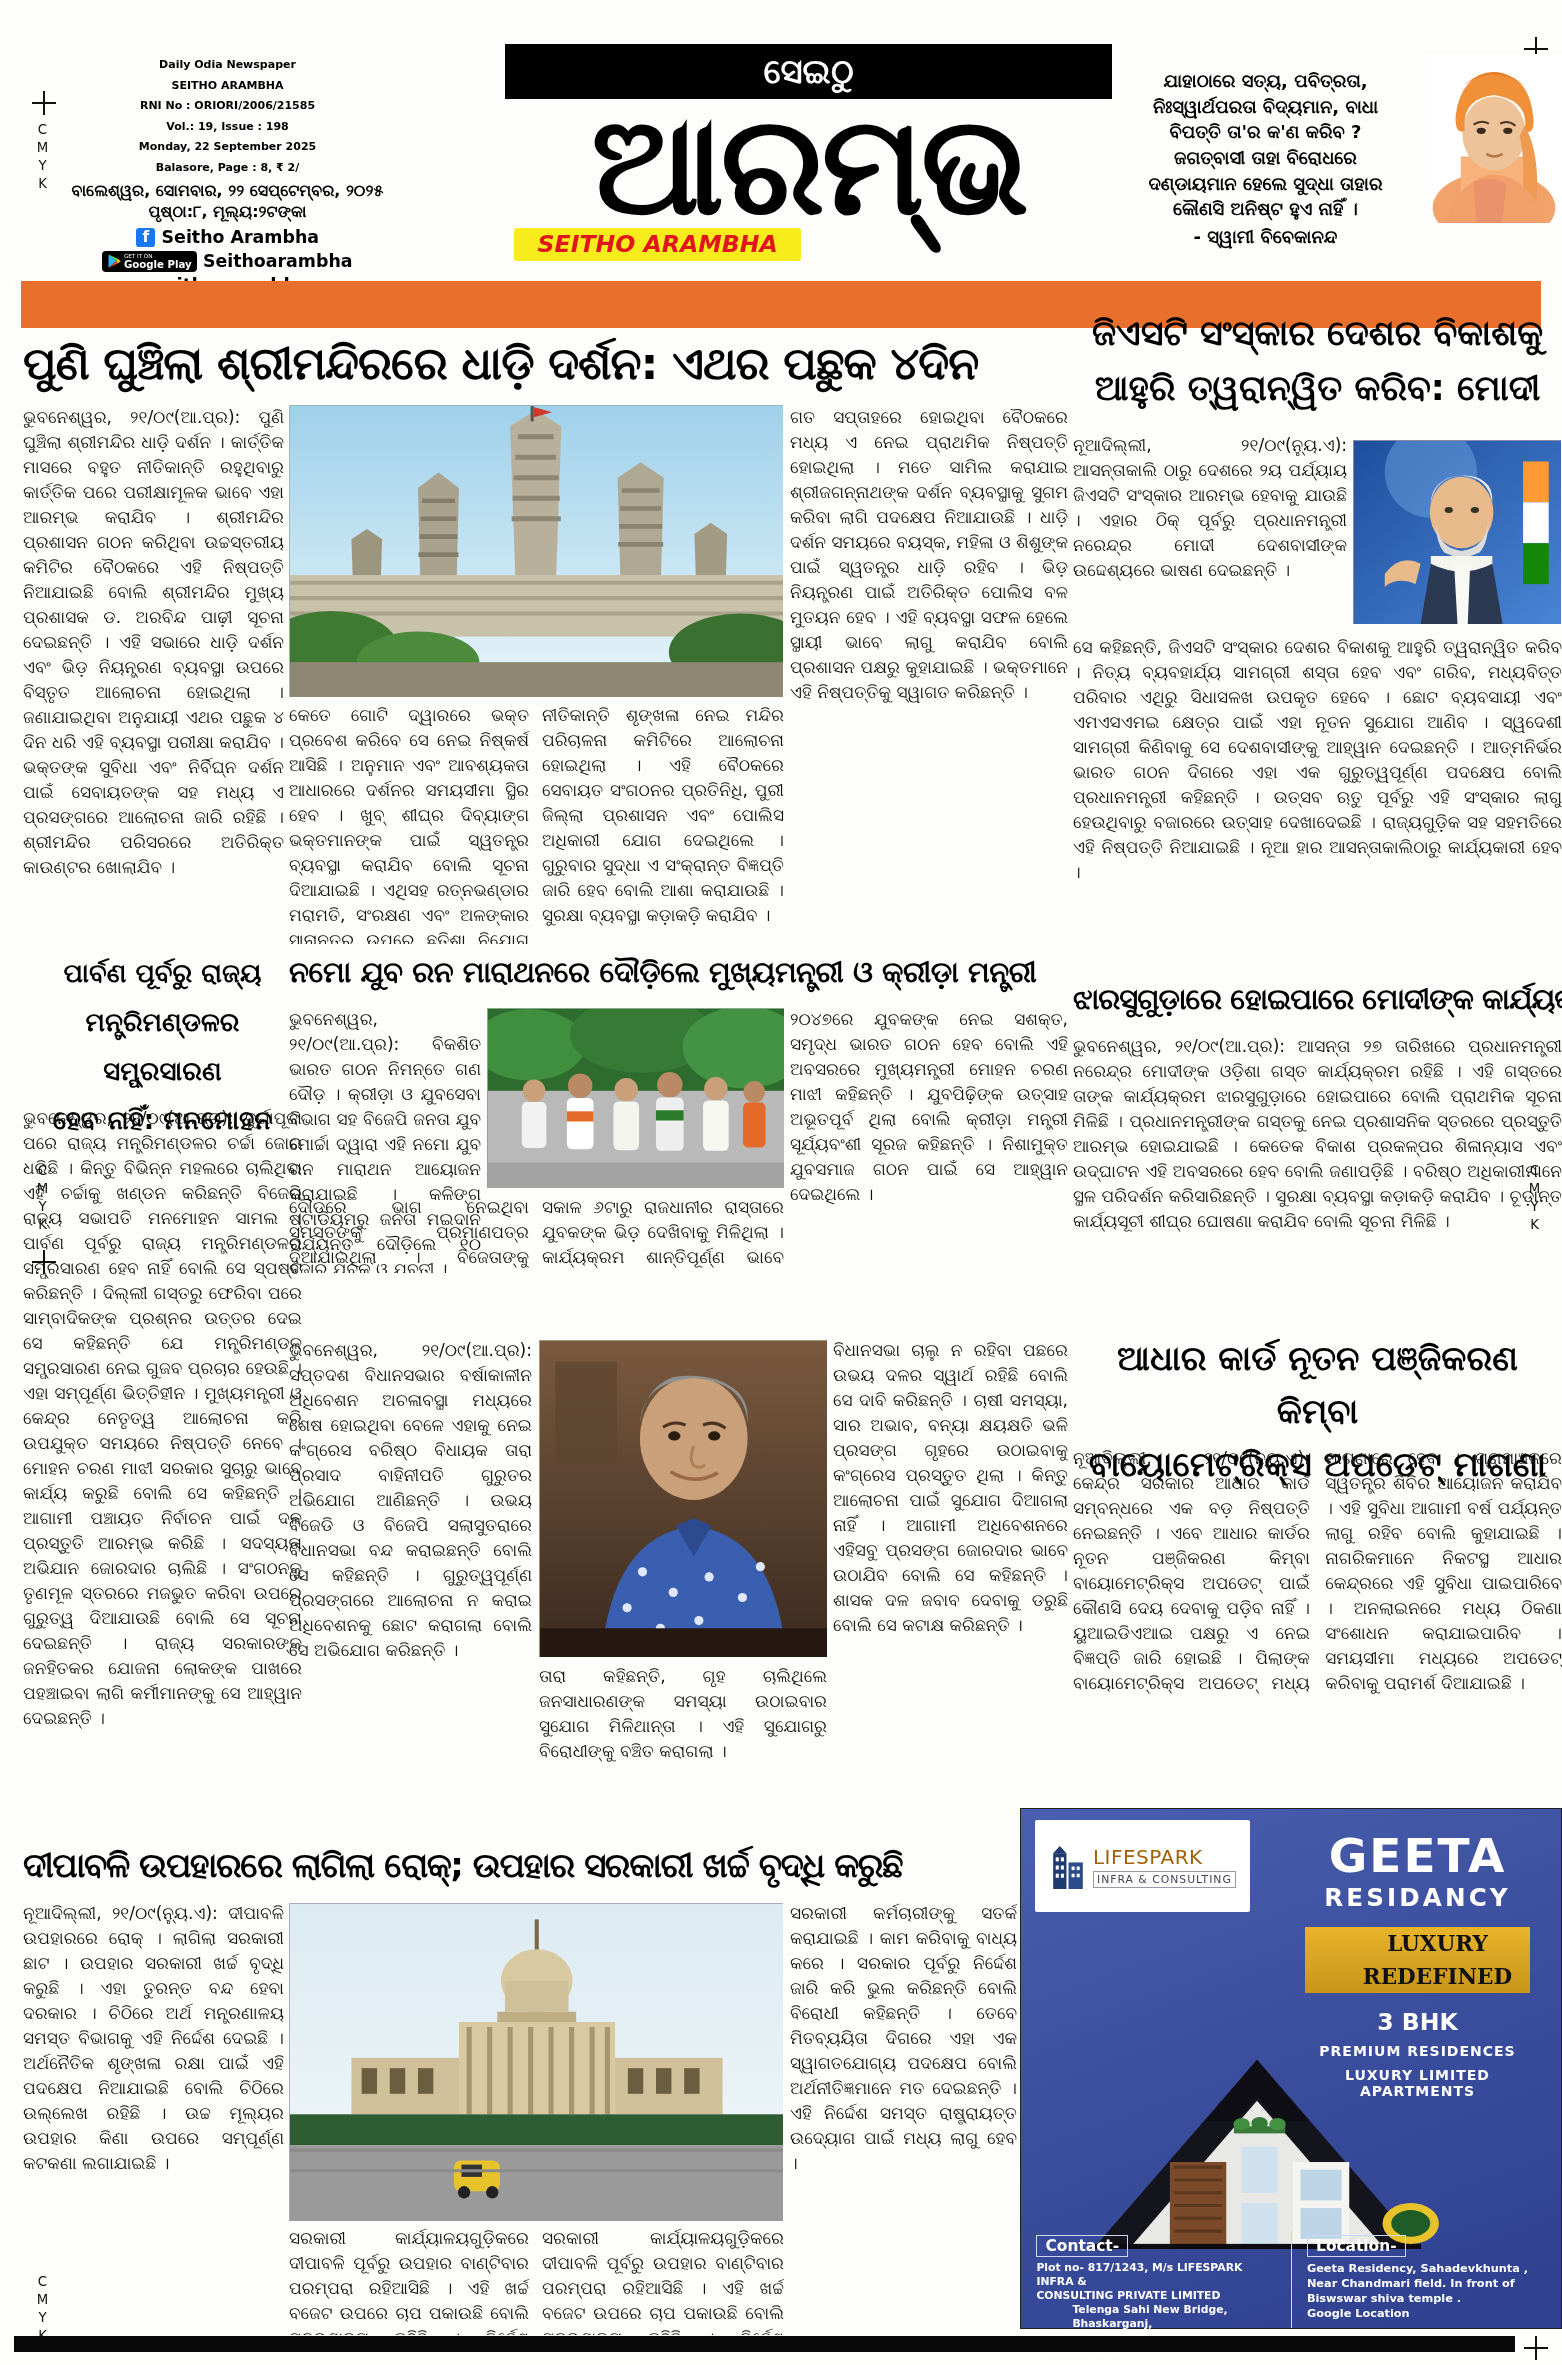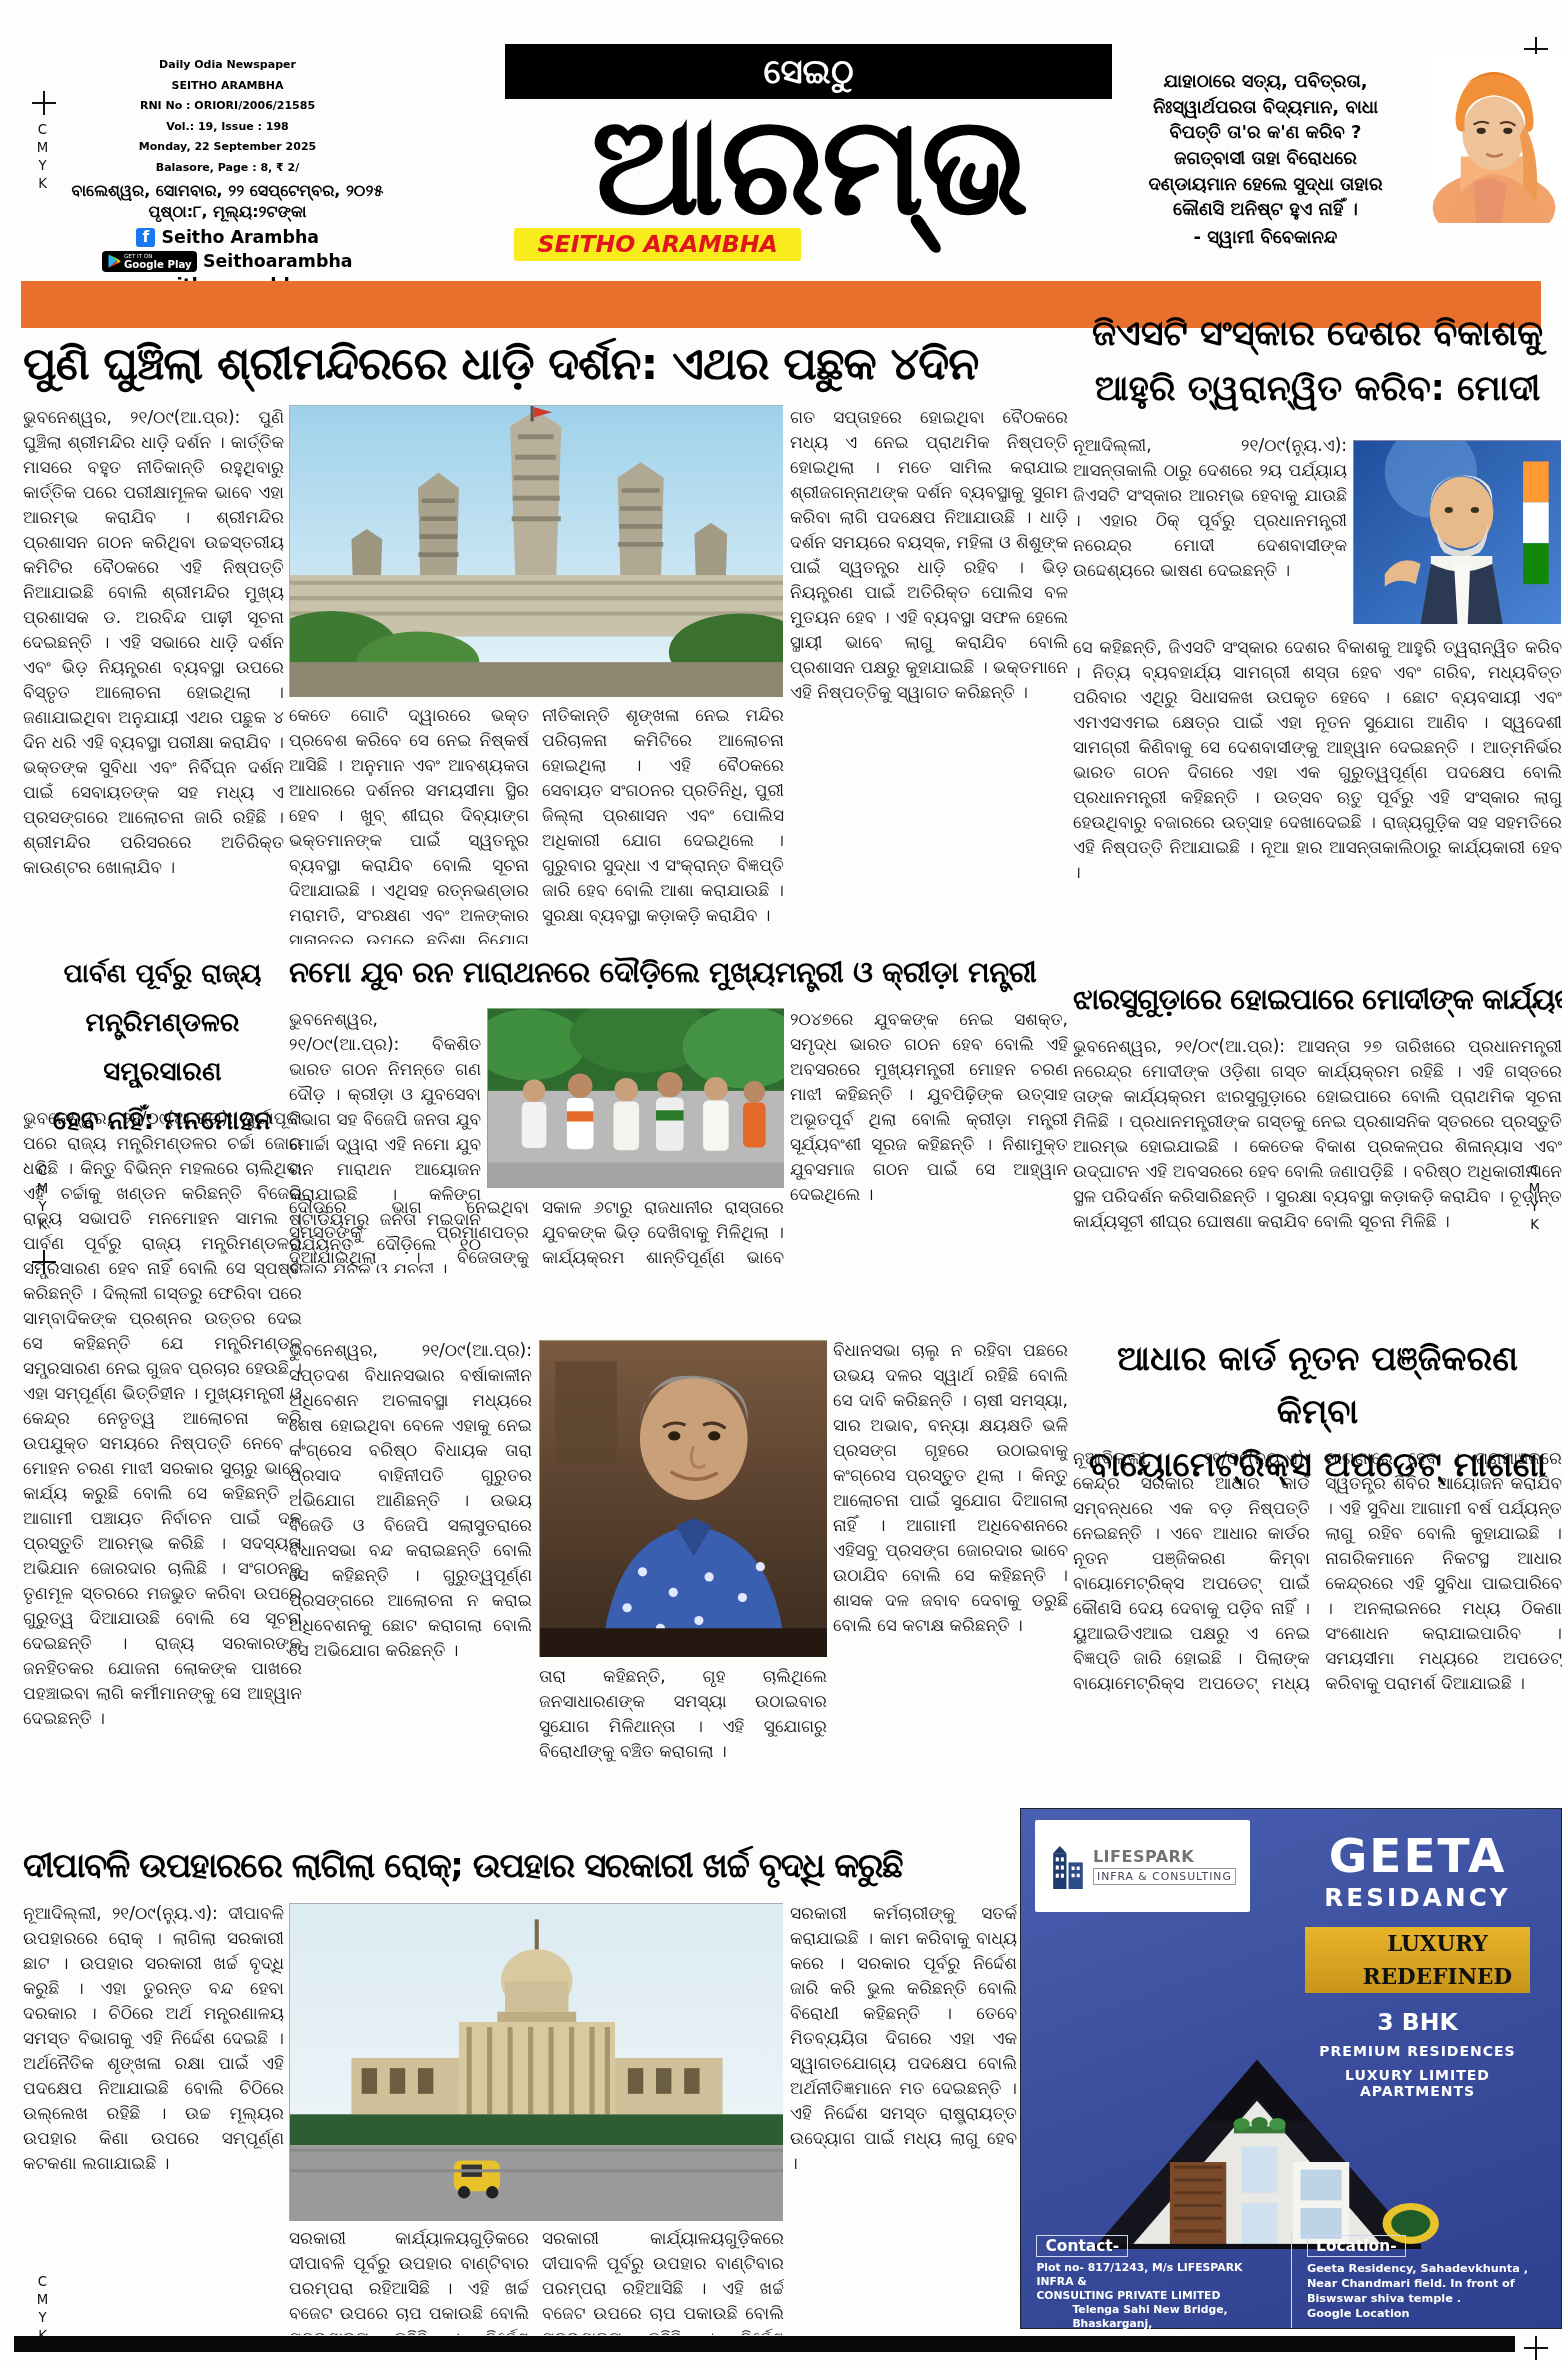--- a/index.html
+++ b/index.html
@@ -311,21 +311,21 @@
           <rect x="11" y="60" width="6" height="8"></rect>
             <rect x="21" y="60" width="6" height="8"></rect>
           <rect x="42" y="46" width="6" height="7"></rect>
             <rect x="52" y="46" width="6" height="7"></rect>
           <rect x="42" y="60" width="6" height="7"></rect>
             <rect x="52" y="60" width="6" height="7"></rect>
         </g>
         <path d="M6 20 L19 6 L32 20 Z" fill="#1f3a6e"></path>
       </svg>
       <span>
-        <span style="display:block;font-weight:700;font-size:16px;color:#737373;letter-spacing:0.5px;">LIFESPARK</span>
+        <span style="display:block;font-weight:400;font-size:20px;color:#a16207;letter-spacing:0.5px;">LIFESPARK</span>
         <span style="display:block;font-size:10.8px;color:#445;letter-spacing:1px;border:0.5px solid #99a;padding:1px 3.1px;margin-top:2px;text-align:center;">INFRA &amp; CONSULTING</span>
       </span>
     </div>
 
     <div class="center" style="position:absolute;right:20.5px;top:20.5px;width:246px;">
       <div class="adwhite" style="font-weight:900;font-size:47px;line-height:51px;letter-spacing:2px;">GEETA</div>
       <div class="adwhite" style="font-weight:800;font-size:24.6px;line-height:33px;letter-spacing:3.1px;">RESIDANCY</div>
       <div style="margin:13.3px auto 0;width:225px;background:linear-gradient(180deg,#e8b42a,#c8951a);color:#111;font-weight:900;font-size:21.5px;line-height:33px;font-family:'DejaVu Serif','Liberation Serif',serif;padding-left:40px;">LUXURY REDEFINED</div>
       <div class="adwhite" style="margin-top:15.4px;font-weight:900;font-size:23.6px;">3 BHK</div>
       <div class="adwhite" style="margin-top:7.2px;font-weight:bold;font-size:14px;letter-spacing:1px;">PREMIUM RESIDENCES</div>

